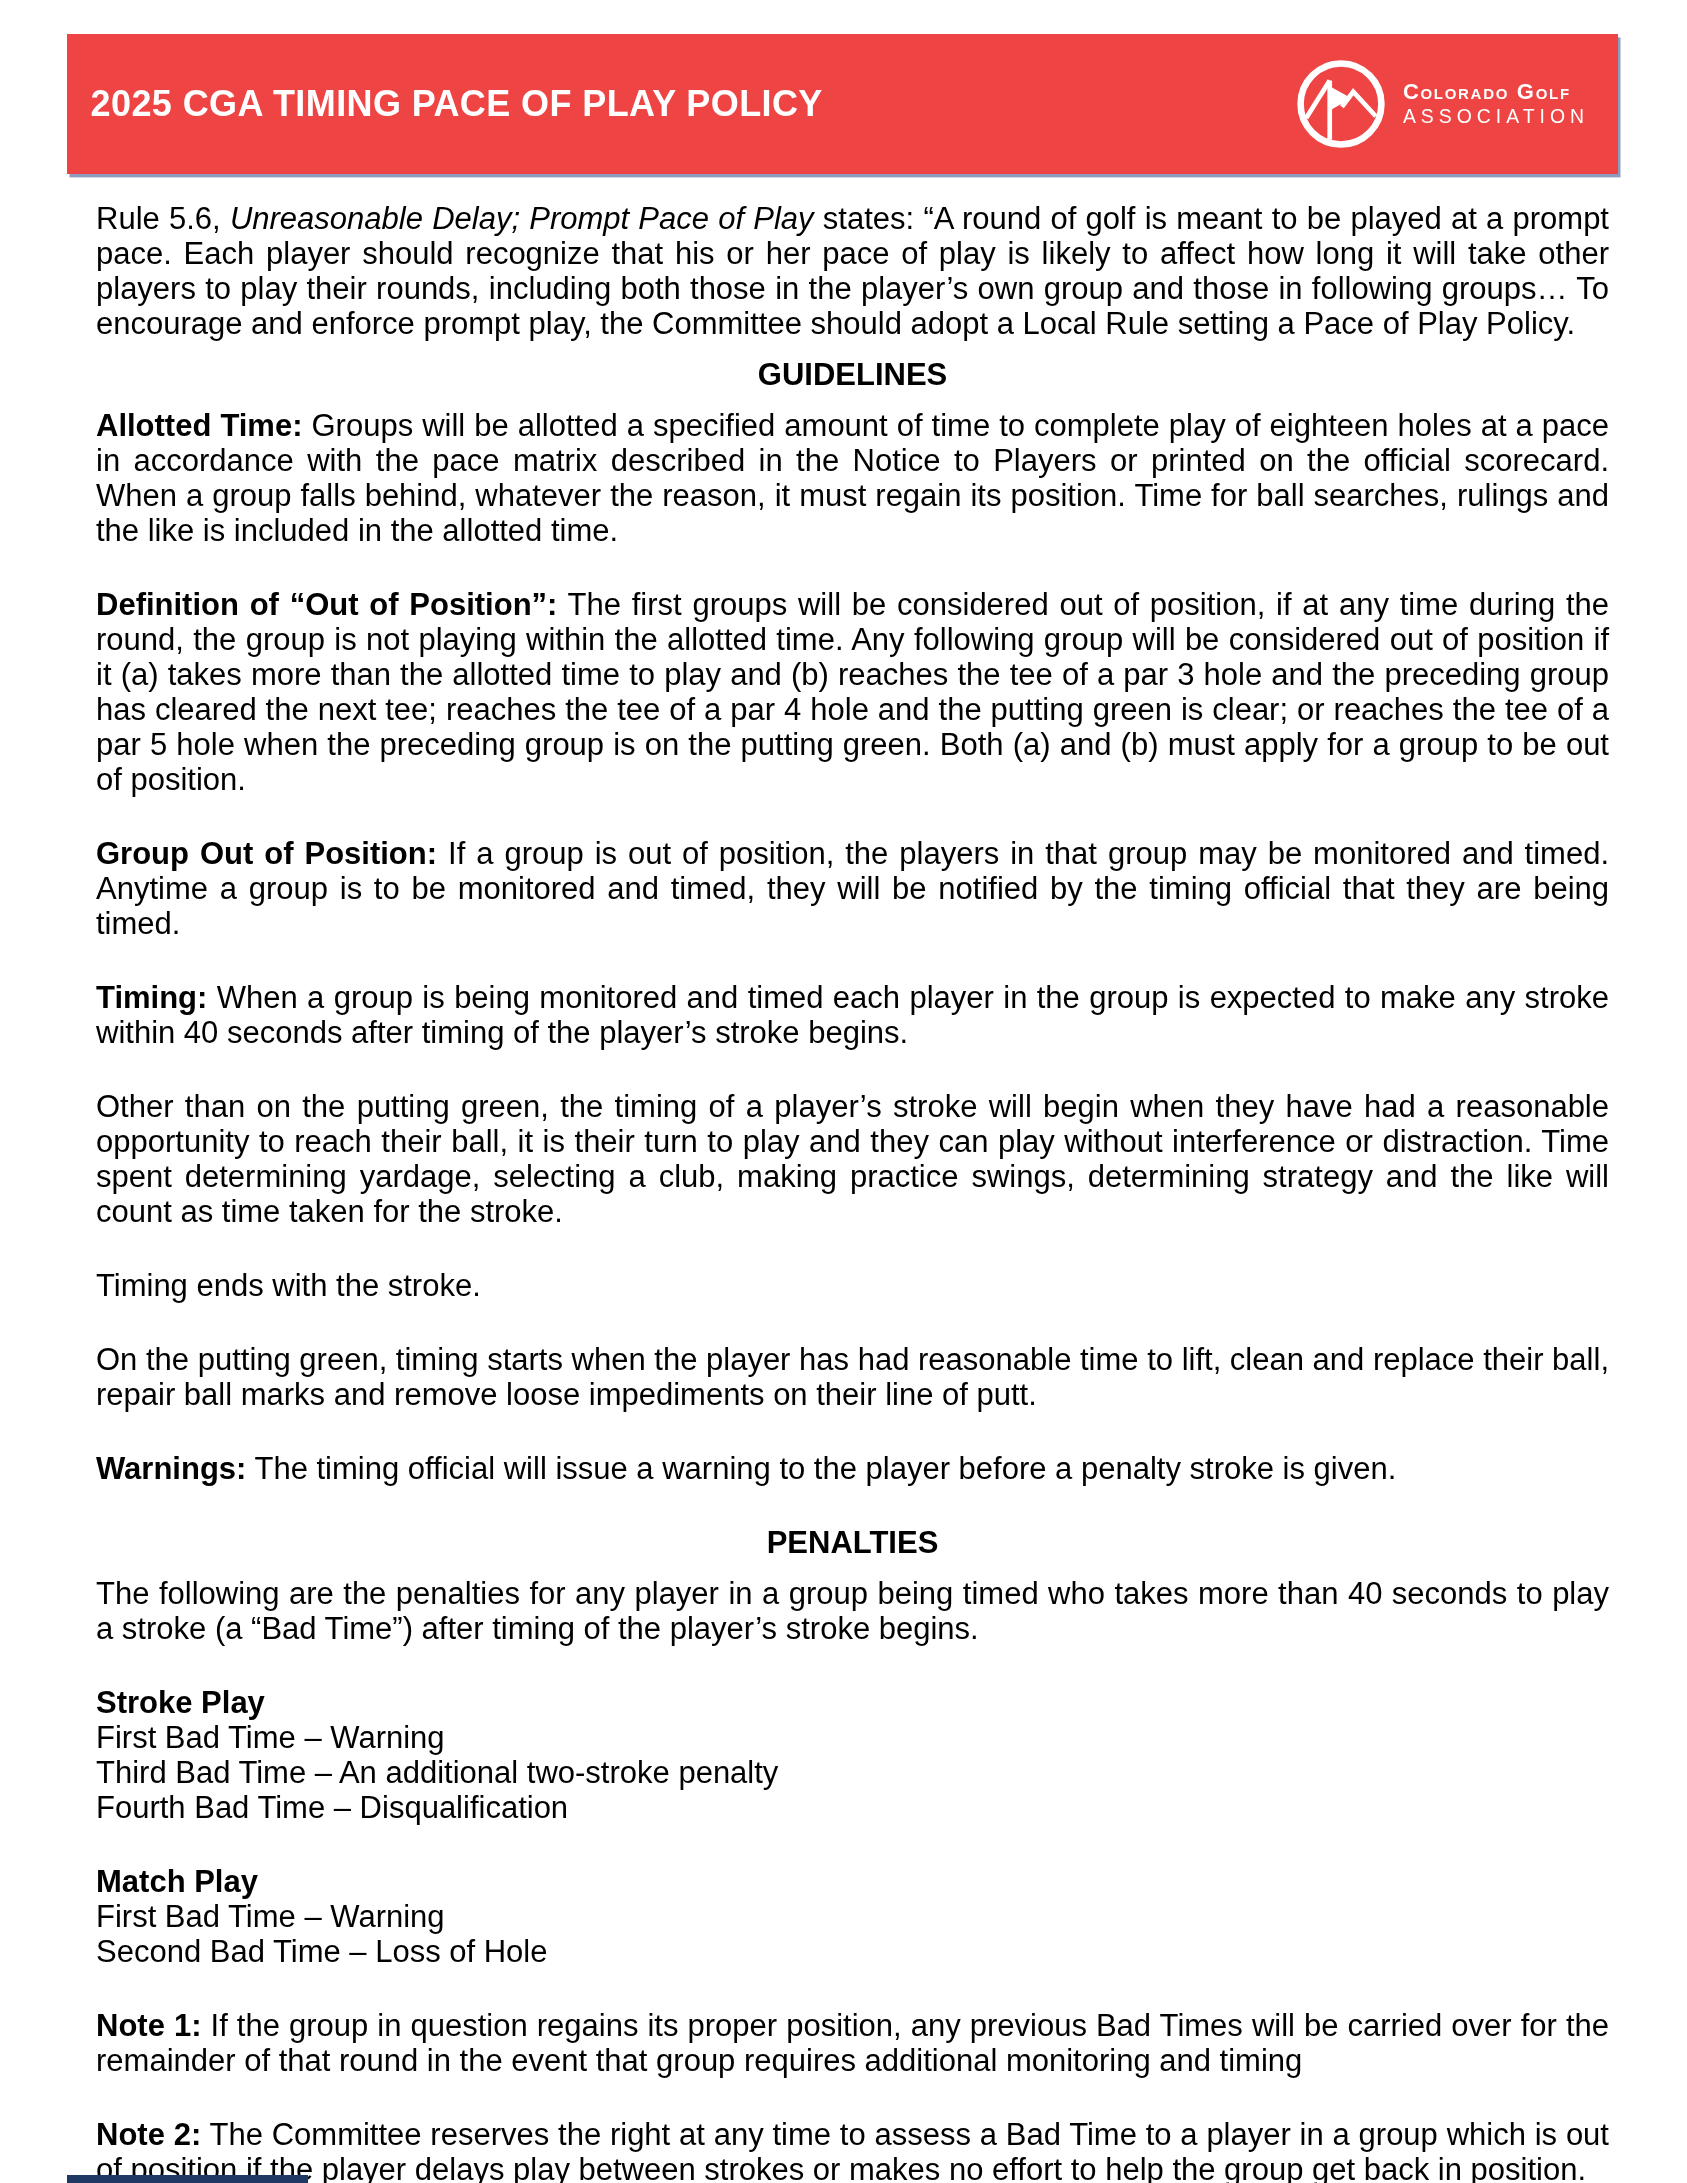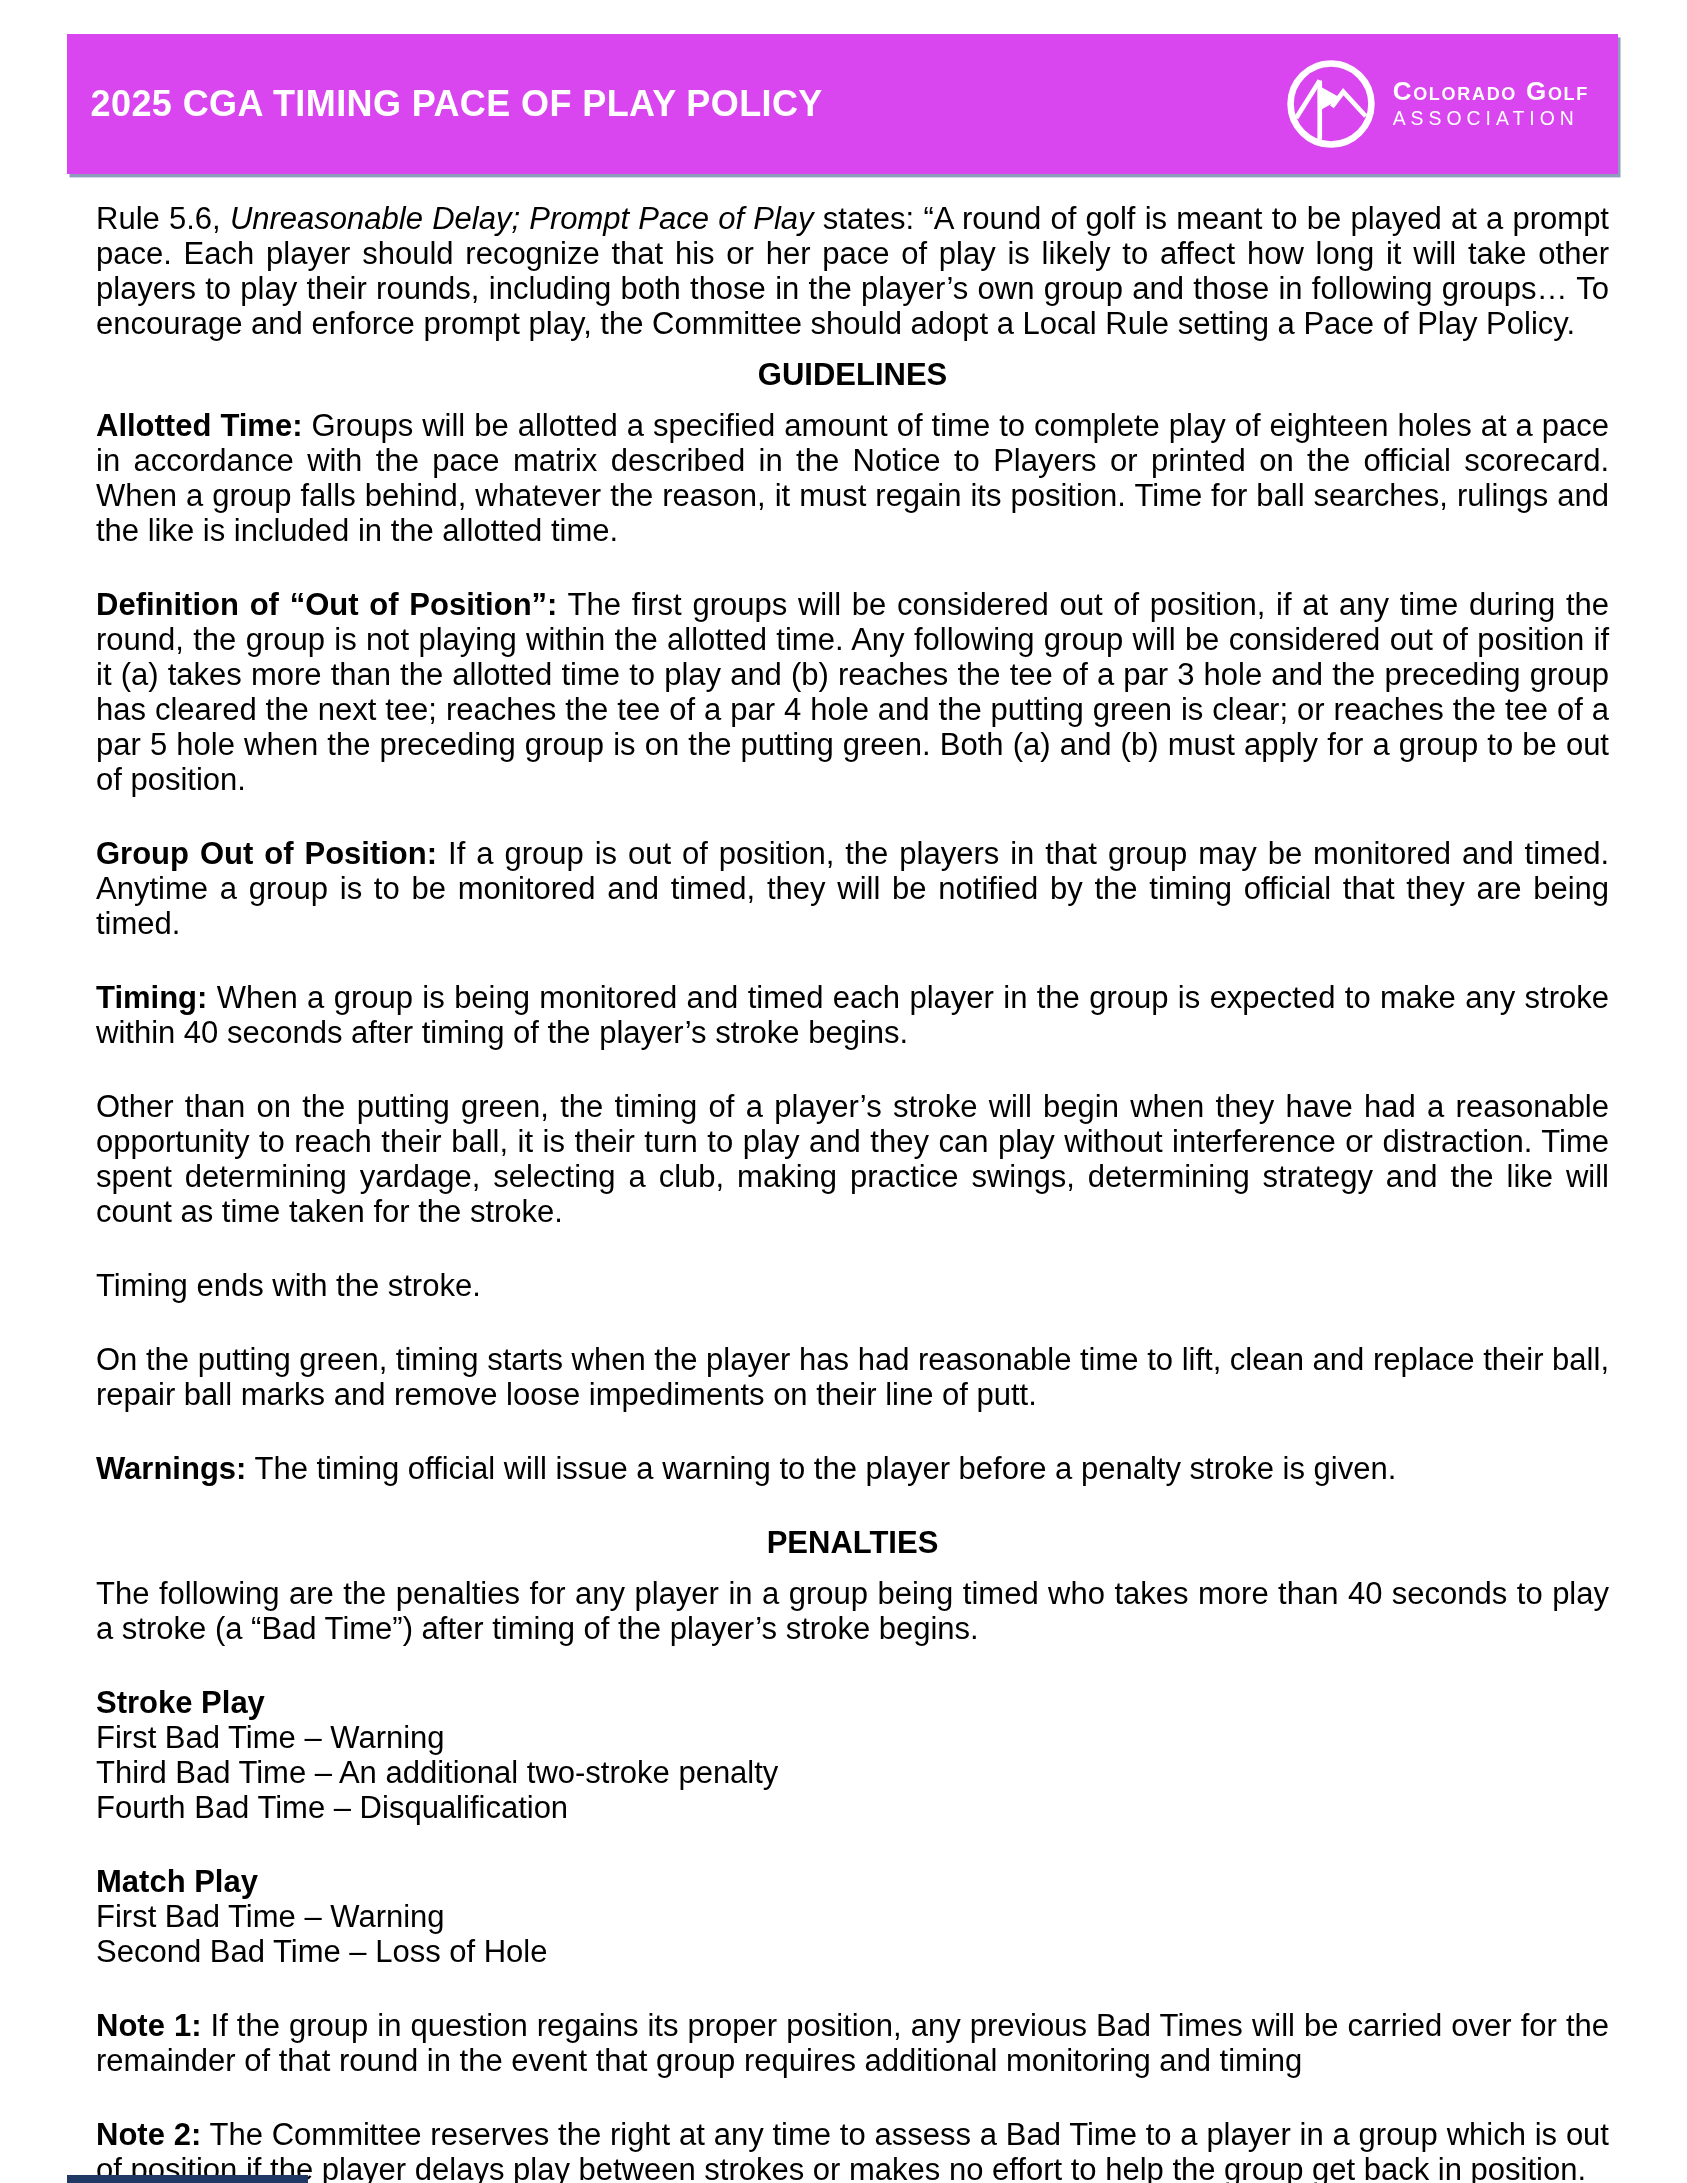--- a/index.html
+++ b/index.html
@@ -10,42 +10,42 @@
     background: #ffffff;
     font-family: "Liberation Sans", sans-serif;
     color: #000000;
     overflow: hidden;
   }
   
   .banner {
     position: absolute;
     left: 67px; right: 69px; top: 34px;
     height: 140px;
-    background: #d946ef;
+    background: #ef4444;
     box-shadow: 2.5px 3.4px 0 0 #8d9cbd;
     display: flex;
     align-items: center;
     justify-content: space-between;
     padding: 0 29px 0 23.6px;
     box-sizing: border-box;
   }
   .banner-title {
     color: #ffffff;
     font-weight: bold;
     font-size: 36px;
     letter-spacing: 0.4px;
     white-space: nowrap;
   }
   .logo { display: flex; align-items: center; gap: 15px; }
   .logo-mark { width: 94px; height: 94px; display: block; }
   .logo-text { color: #ffffff; display: flex; flex-direction: column; justify-content: center; }
   .logo-line1 {
     font-variant: small-caps;
     font-weight: bold;
-    font-size: 26px;
+    font-size: 22px;
     letter-spacing: 1.7px;
     line-height: 1.05;
   }
   .logo-line2 {
     font-size: 19.4px;
     font-weight: 400;
     letter-spacing: 5px;
     margin-top: 2.5px;
   }
   

